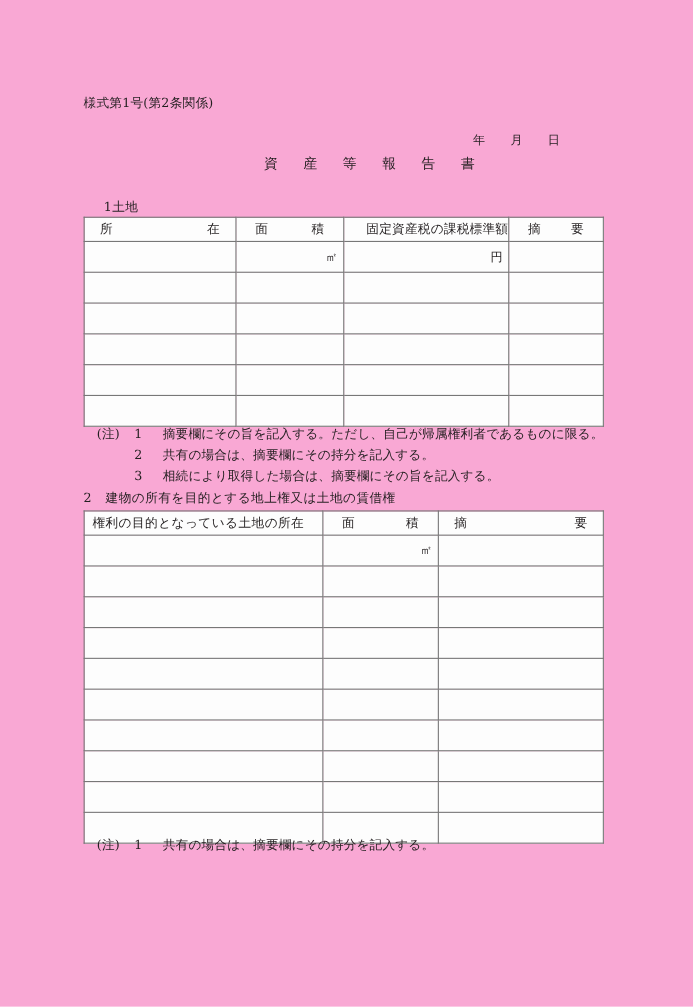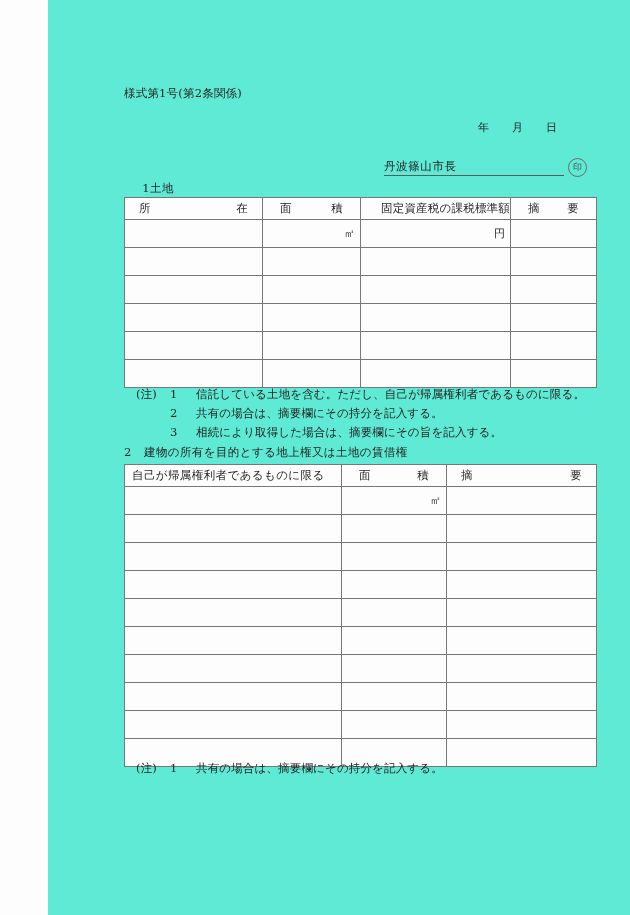--- a/index.html
+++ b/index.html
@@ -13,22 +13,21 @@
     height: 915px;
     position: relative;
     font-family: "DejaVu Serif", "Liberation Serif", serif;
     color: #231f20;
     background: #fdfdfd;
     overflow: hidden;
   }
   .page {
     position: absolute;
     inset: 0;
-    background: #5eead4;
-    margin-left: 48px;
+    background: #f9a8d4;
   }
 
   
   .abs { position: absolute; }
   .nowrap { white-space: nowrap; }
 
   
   .form-no {
     left: 76px;
     top: 86px;
@@ -186,26 +185,22 @@
 <body>
 
 <div class="page">
 
   <div class="abs form-no nowrap">様式第1号(第2条関係)</div>
 
   <div class="abs date-line nowrap">
     <span class="d-y">年</span><span class="d-m">月</span><span class="d-d">日</span>
   </div>
 
-
-  <div class="abs addressee-row">
-    <div class="addressee-name nowrap">丹波篠山市長</div>
-    <div class="addressee-rule"></div>
-    <div class="seal">印</div>
-  </div>
+  <div class="abs doc-title nowrap">資　産　等　報　告　書</div>
+
 
   <div class="abs sec-label nowrap" id="sec1-label">
     <span class="num">1</span><span>土地</span>
   </div>
 
   <table class="grid" id="table-land">
     <colgroup>
       <col class="c1">
         <col class="c2">
         <col class="c3">
@@ -277,21 +272,21 @@
           <td class="body-cell"></td>
           <td class="body-cell"></td>
         </tr>
       </tbody>
   </table>
 
   <div class="notes" id="notes-1">
     <div class="note-line">
       <span class="note-tag">(注)</span>
       <span class="note-num">1</span>
-      <span class="note-text">信託している土地を含む。ただし、自己が帰属権利者であるものに限る。</span>
+      <span class="note-text">摘要欄にその旨を記入する。ただし、自己が帰属権利者であるものに限る。</span>
     </div>
     <div class="note-line">
       <span class="note-tag"></span>
       <span class="note-num">2</span>
       <span class="note-text">共有の場合は、摘要欄にその持分を記入する。</span>
     </div>
     <div class="note-line">
       <span class="note-tag"></span>
       <span class="note-num">3</span>
       <span class="note-text">相続により取得した場合は、摘要欄にその旨を記入する。</span>
@@ -304,21 +299,21 @@
 
   <table class="grid" id="table-rights">
     <colgroup>
       <col class="c1">
         <col class="c2">
         <col class="c3">
     </colgroup>
     <thead>
       <tr>
         <th>
-          <div class="hd-left">自己が帰属権利者であるものに限る</div>
+          <div class="hd-left">権利の目的となっている土地の所在</div>
         </th>
         <th>
           <div class="hd-split-narrow">
             <span>面</span>
             <span>積</span>
           </div>
         </th>
         <th>
           <div class="hd-split">
             <span>摘</span>

